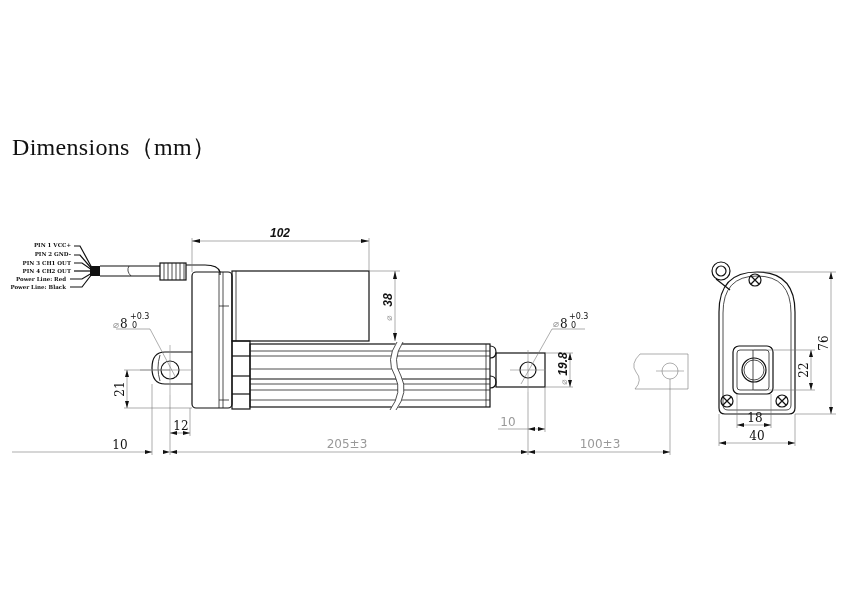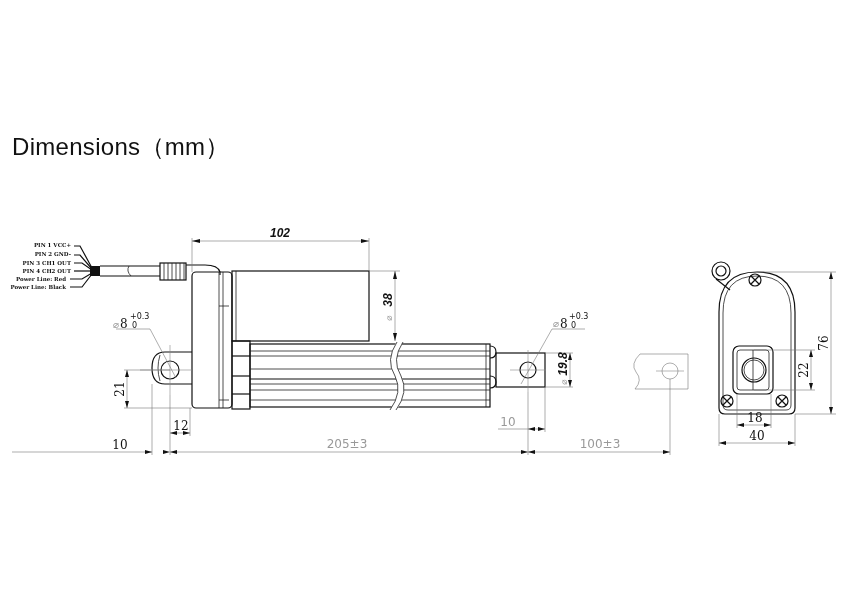--- a/index.html
+++ b/index.html
@@ -1,17 +1,17 @@
 <!DOCTYPE html>
 <html><head>
 <meta charset="utf-8">
 <style>
   html, body { margin:0; padding:0; background:#ffffff; }
   body { width:842px; height:595px; position:relative; overflow:hidden; font-family:"Liberation Sans", sans-serif; }
-  #title { position:absolute; left:12px; top:131px; font-family:Liberation Sans, sans-serif; font-size:24px; color:#111; letter-spacing:0.3px; font-weight:normal; }
+  #title { position:absolute; left:12px; top:131px; font-family:Liberation Serif, serif; font-size:24px; color:#111; letter-spacing:0.3px; font-weight:normal; }
   svg { position:absolute; left:0; top:0; }
   .ln { stroke:#111; stroke-width:1.2; fill:none; }
   .lt { stroke:#222; stroke-width:0.8; fill:none; }
   .th { stroke:#888; stroke-width:0.6; fill:none; }
   .dm { stroke:#777; stroke-width:0.6; fill:none; }
   .pin { font-family:"DejaVu Serif", serif; font-size:5.5px; font-weight:bold; fill:#111; }
   .dimtxt { font-family:"DejaVu Serif", serif; font-size:12px; fill:#111; }
   .grey { fill:#999; font-family:"DejaVu Sans", sans-serif; font-size:12px; }
   .bi { font-family:"Liberation Sans", sans-serif; font-weight:bold; font-style:italic; font-size:12px; fill:#111; }
   .tol { font-family:"DejaVu Sans", sans-serif; font-size:8px; fill:#111; }

